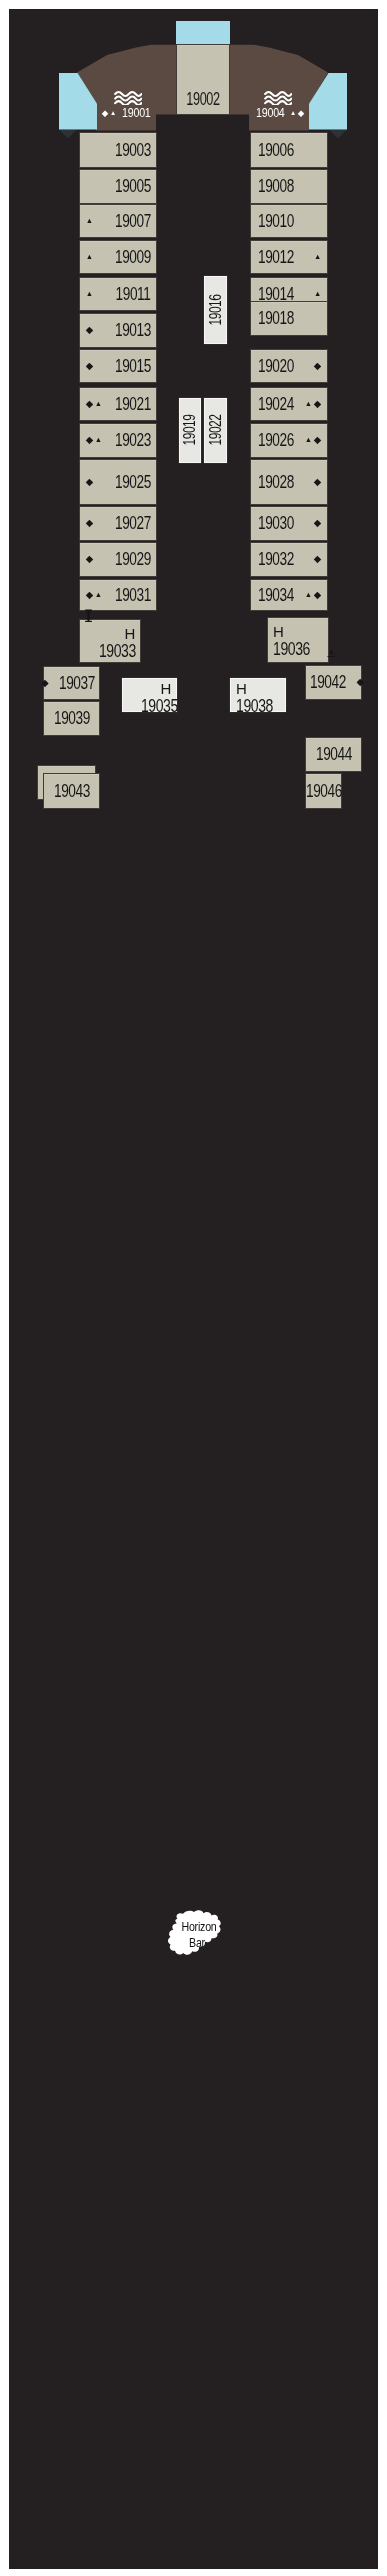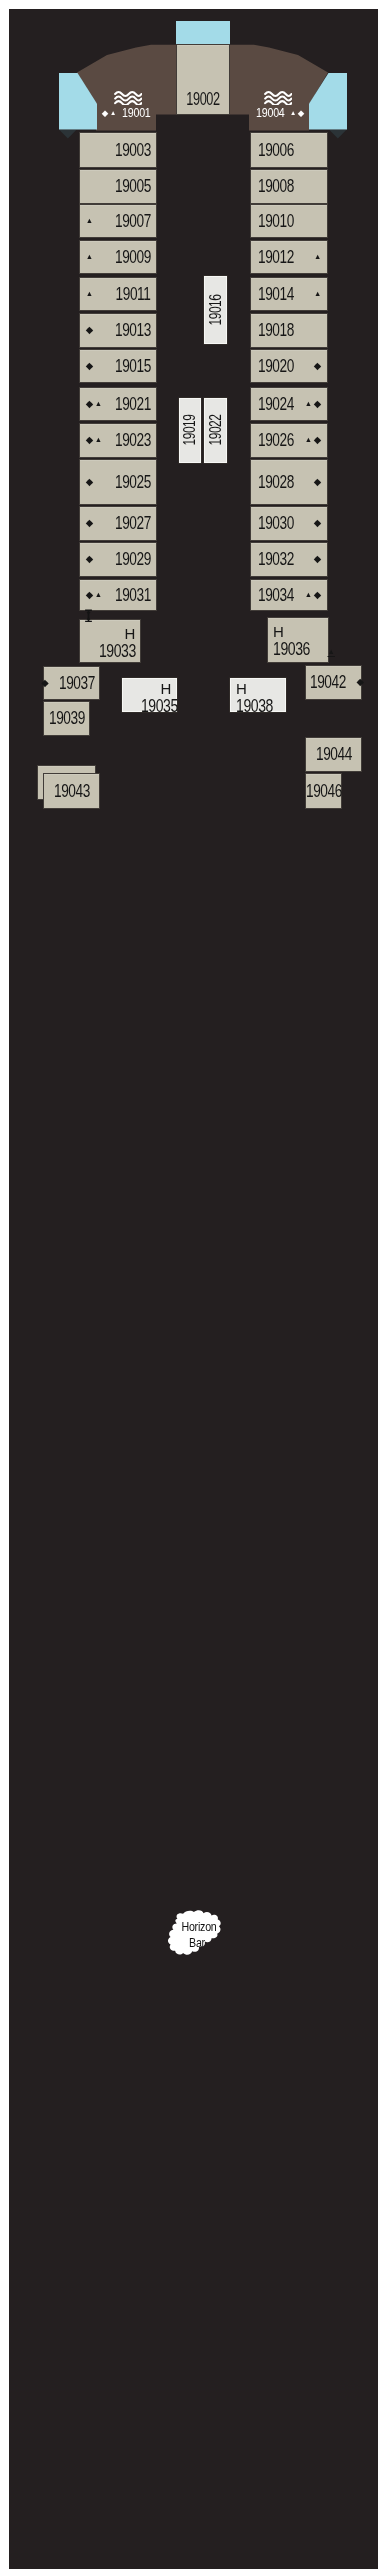--- a/index.html
+++ b/index.html
@@ -204,21 +204,21 @@
             <span class="ic tri">▲</span>
           </span>
           <span class="num">19012</span>
         </div>
         <div class="cabin room beigebox side-right al-left" style="left: 241px; top: 268px; width: 78px; height: 34px;">
           <span class="icwrap">
             <span class="ic tri">▲</span>
           </span>
           <span class="num">19014</span>
         </div>
-        <div class="cabin room beigebox side-right al-left" style="left: 241px; top: 304px; width: 78px; height: 35px; padding-left: 36px;">
+        <div class="cabin room beigebox side-right al-left" style="left: 241px; top: 292px; width: 78px; height: 35px; padding-left: 36px;">
           <span class="icwrap"></span>
           <span class="num">19018</span>
         </div>
         <div class="cabin room beigebox side-right al-left" style="left: 241px; top: 340px; width: 78px; height: 34px;">
           <span class="icwrap">
             <span class="ic dia">◆</span>
           </span>
           <span class="num">19020</span>
         </div>
         <div class="cabin room beigebox side-right al-left" style="left: 241px; top: 378px; width: 78px; height: 34px;">
@@ -282,21 +282,21 @@
           <span class="l2"><span class="num">19035</span></span>
         </div>
         <div class="cabin hroom al-left lightbox" style="left: 221px; top: 669px; width: 56px; height: 34px;">
           <span class="l1">H</span>
           <span class="l2"><span class="num">19038</span></span>
         </div>
         <div class="cabin outer beigebox" style="left: 34px; top: 657px; width: 57px; height: 34px;">
           <span class="ic dia">◆</span>
           <span class="num">19037</span>
         </div>
-        <div class="cabin outer beigebox" style="left: 34px; top: 692px; width: 47px; height: 35px;">
+        <div class="cabin outer beigebox" style="left: 34px; top: 692px; width: 57px; height: 35px;">
           <span class="num">19039</span>
         </div>
         <div class="cabin outer beigebox" style="left: 28px; top: 728px; width: 59px; height: 35px; margin-top: 28px;">
           <span class="num">19041</span>
         </div>
         <div class="cabin outer beigebox" style="left: 34px; top: 764px; width: 57px; height: 36px; align-items: center;">
           <span class="num">19043</span>
         </div>
         <div class="cabin outer beigebox" style="left: 296px; top: 657px; width: 57px; height: 34px; text-align: center;">
           <span class="num">19040</span>

